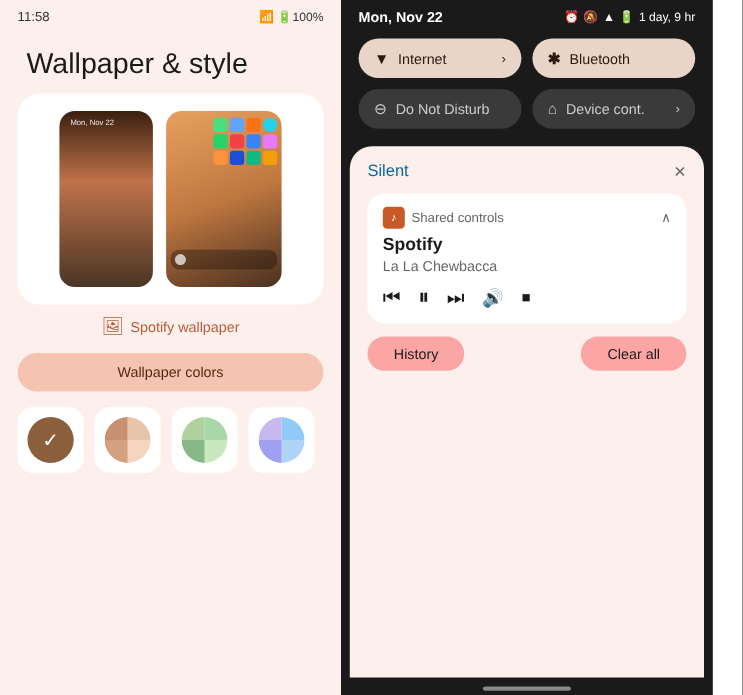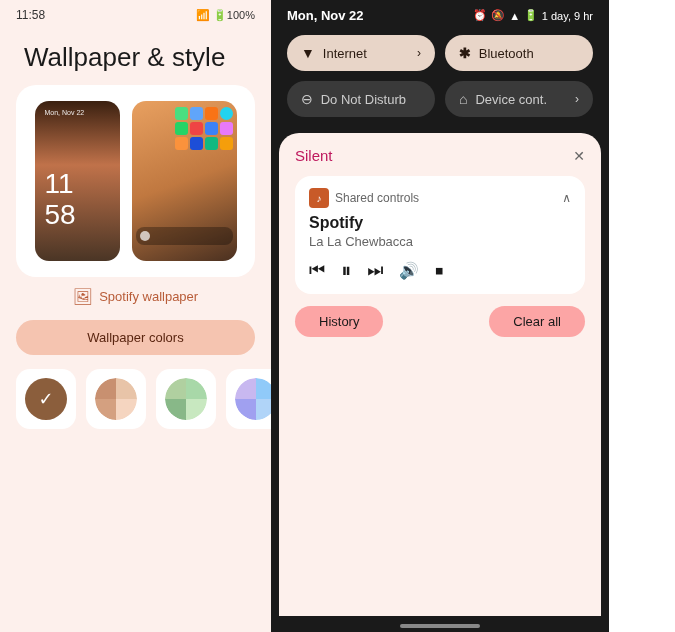--- a/index.html
+++ b/index.html
@@ -6,21 +6,21 @@
     body {
       width: 675px;
       height: 632px;
       display: flex;
       font-family: 'Segoe UI', Arial, sans-serif;
       overflow: hidden;
     }
 
     
     .left-panel {
-      width: 271px;
+      width: 310px;
       height: 632px;
       background: #fdf0ec;
       display: flex;
       flex-direction: column;
       align-items: center;
       position: relative;
       overflow: hidden;
     }
 
     .status-bar-left {
@@ -236,21 +236,21 @@
     .notif-header {
       display: flex;
       justify-content: space-between;
       align-items: center;
       margin-bottom: 12px;
     }
 
     .notif-title {
       font-size: 15px;
       font-weight: 500;
-      color: #be185d;
+      color: #0369a1;
     }
 
     .notif-close {
       color: #666;
       font-size: 14px;
       cursor: pointer;
     }
 
     .media-card {
       background: white;
@@ -361,24 +361,20 @@
       <span>🔋100%</span>
     </div>
   </div>
 
   <div class="page-title">Wallpaper &amp; style</div>
 
   <div class="wallpaper-preview-card">
 
     <div class="phone-mock phone-mock-left" style="position:relative;">
       <span class="phone-date-small">Mon, Nov 22</span>
-      <div class="phone-clock">
-        <div>11</div>
-        <div>58</div>
-      </div>
     </div>
 
     <div class="phone-mock phone-mock-right" style="position:relative; width:105px; height:160px;">
 
       <div style="position:absolute; top:6px; right:4px; display:grid; grid-template-columns: repeat(4,13px); gap:2px;">
         <div style="width:13px;height:13px;border-radius:3px;background:#4ade80;"></div>
         <div style="width:13px;height:13px;border-radius:3px;background:#60a5fa;"></div>
         <div style="width:13px;height:13px;border-radius:3px;background:#f97316;"></div>
         <div style="width:13px;height:13px;border-radius:50%;background:#22d3ee;"></div>
         <div style="width:13px;height:13px;border-radius:3px;background:#25d366;"></div>

